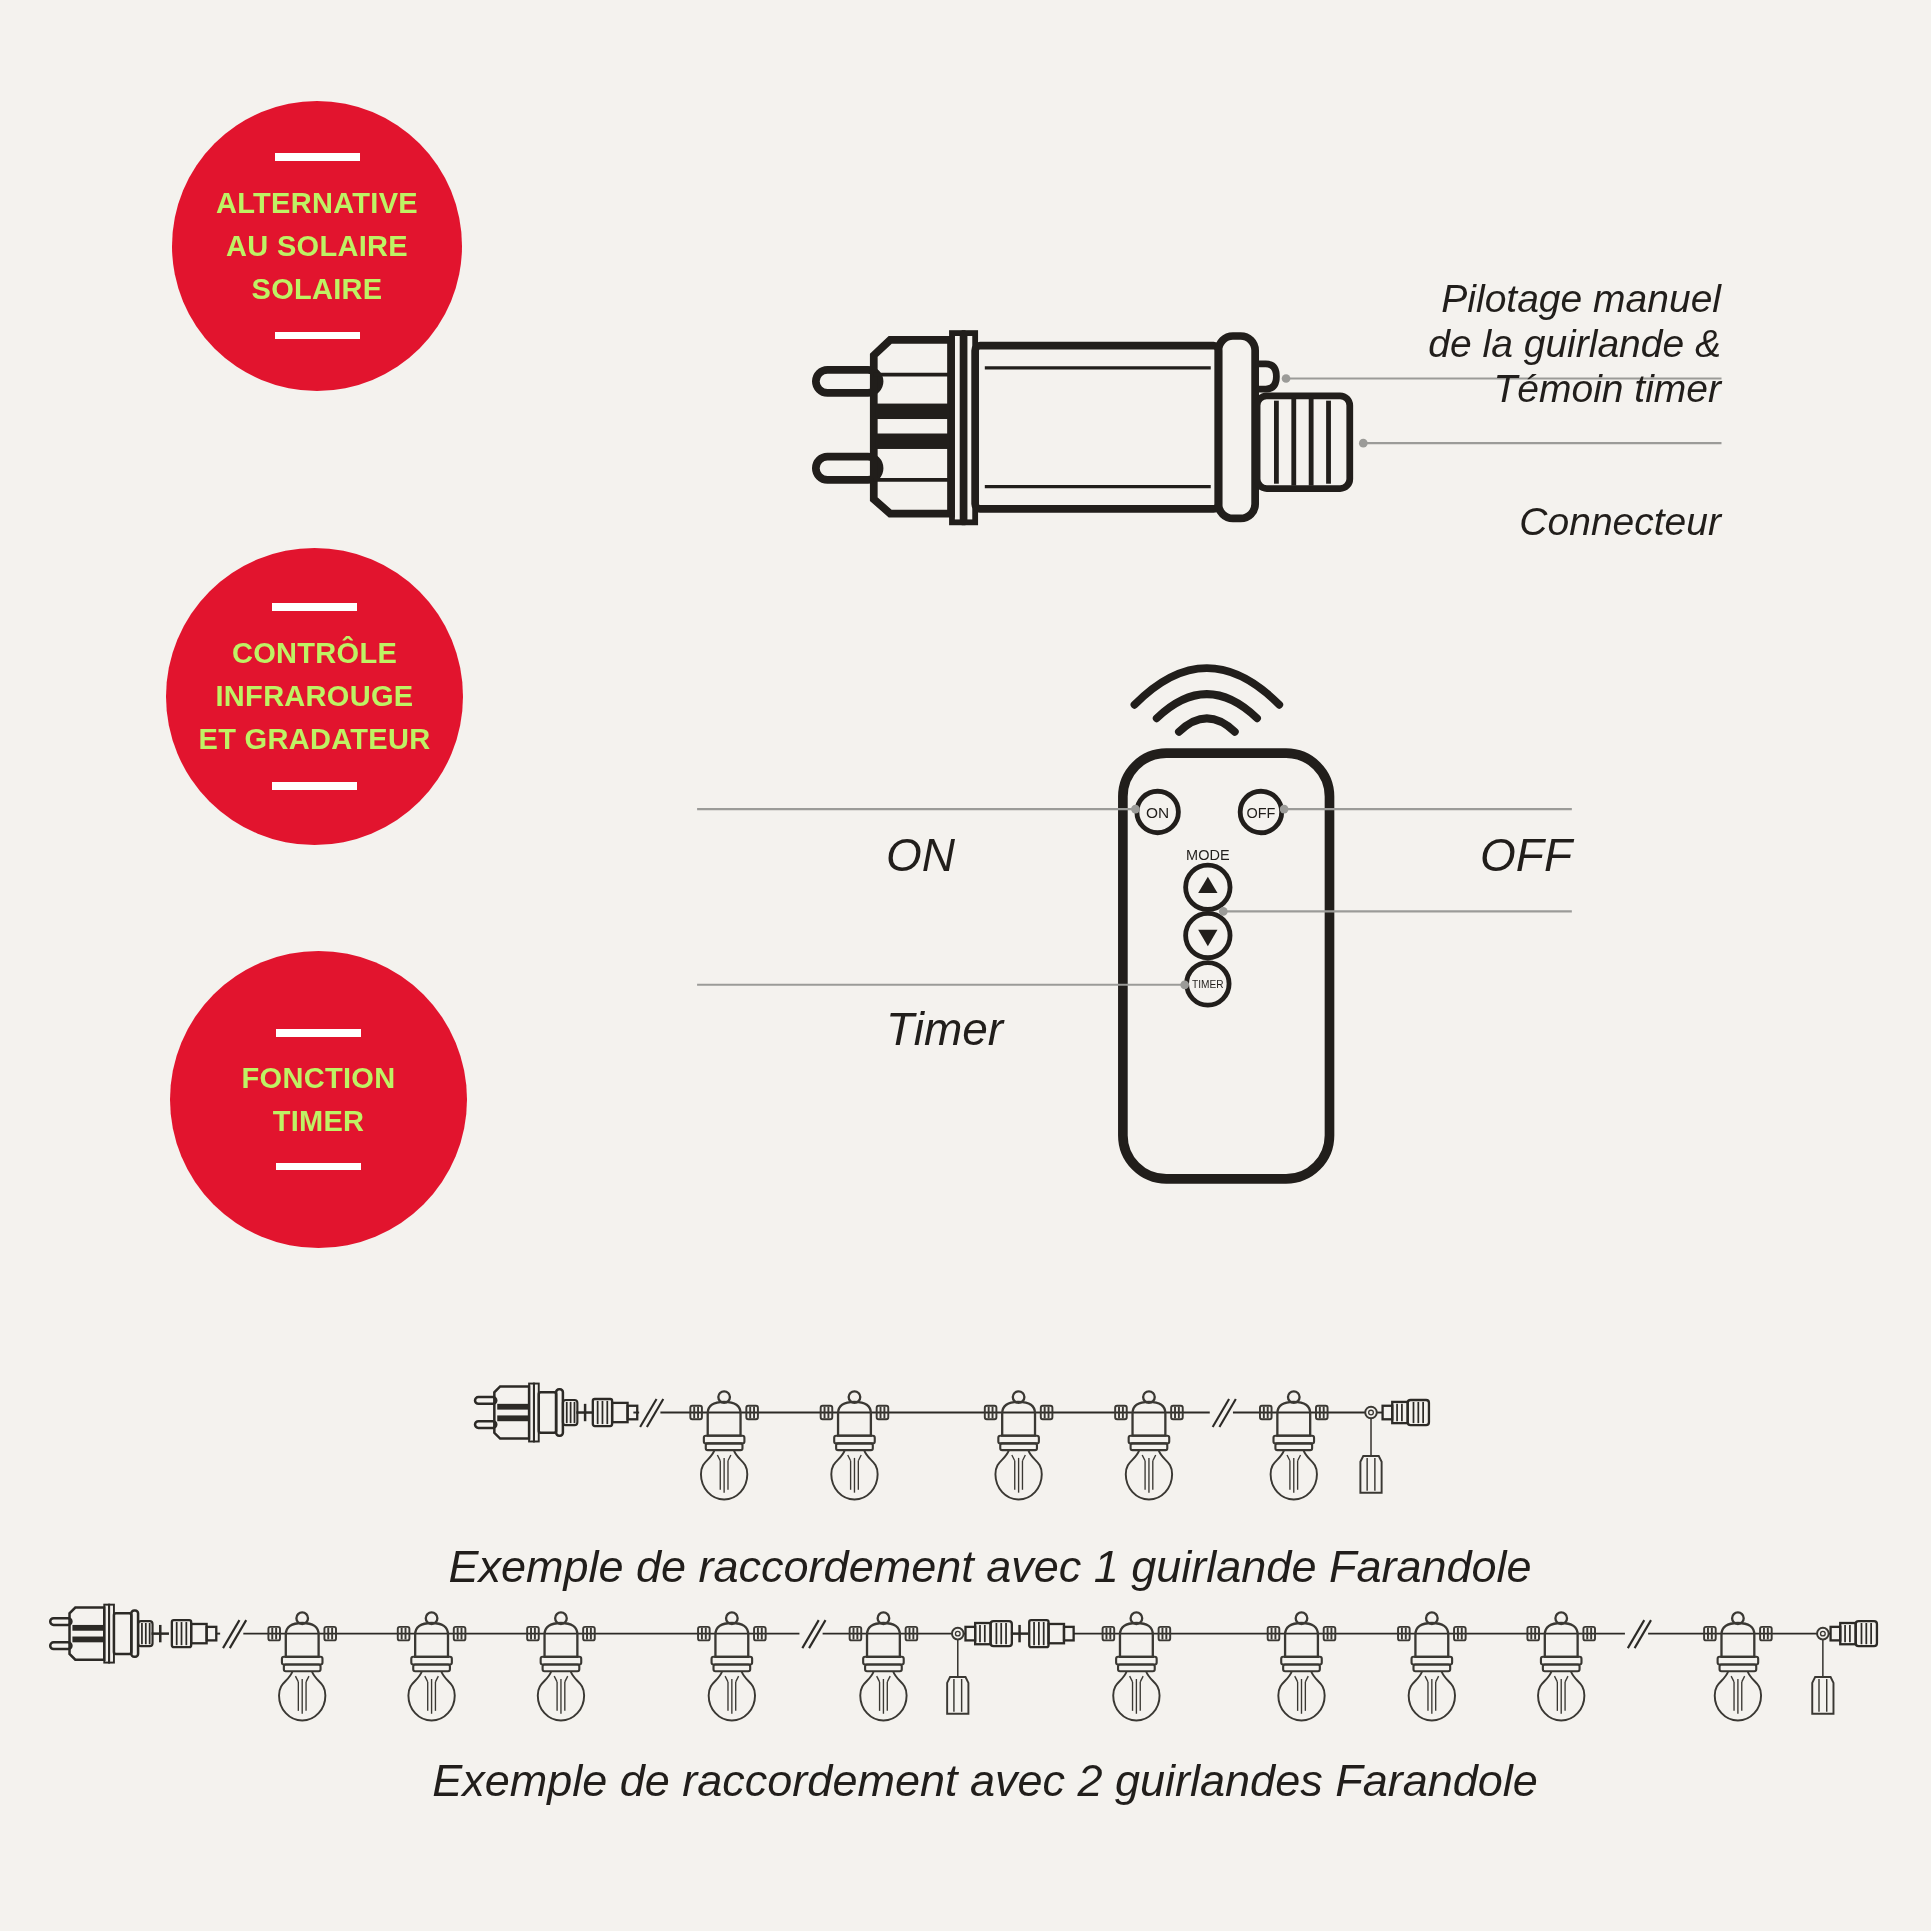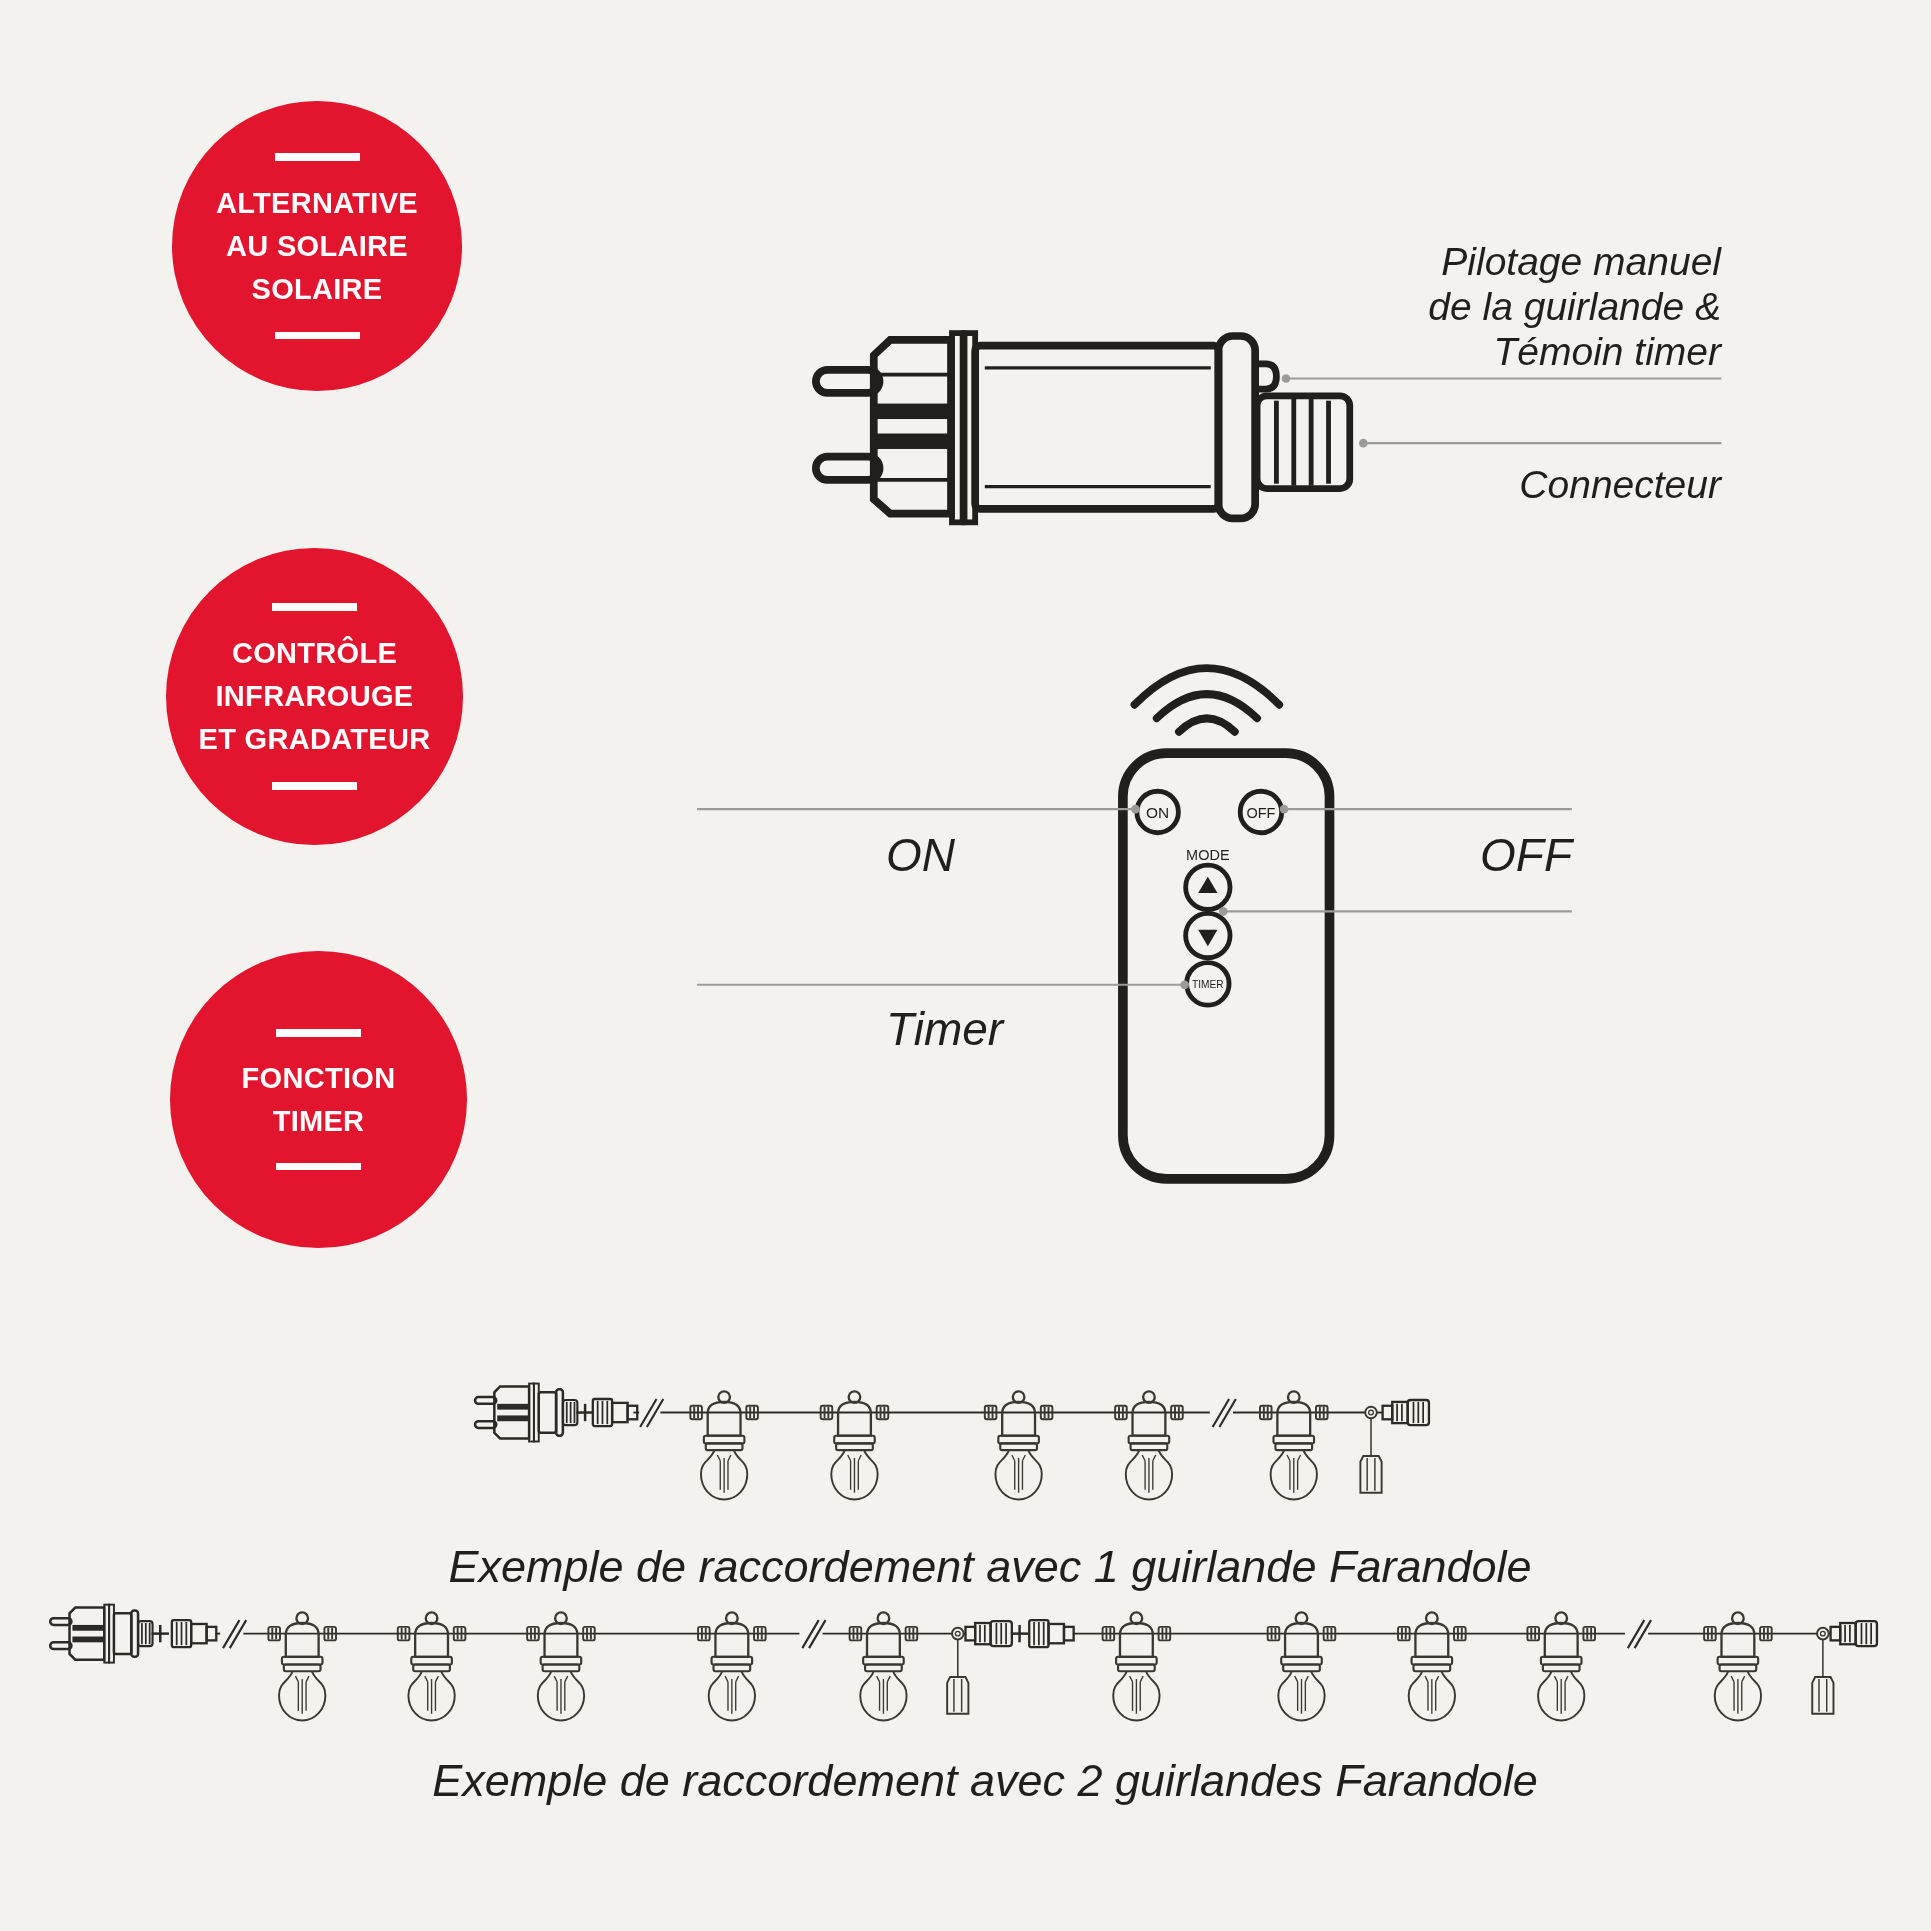--- a/index.html
+++ b/index.html
@@ -4,27 +4,27 @@
 <style>
   html,body{margin:0;padding:0;background:#f4f2ee;}
   .canvas{position:relative;width:1931px;height:1931px;background:#f4f2ee;overflow:hidden;
           font-family:"Liberation Sans",sans-serif;color:#211e1b;}
   svg{position:absolute;left:0;top:0;}
   
   .badge{position:absolute;border-radius:50%;background:#e2142e;display:flex;flex-direction:column;
          align-items:center;justify-content:center;gap:21px;}
   .badge .dash{width:85px;height:7.7px;background:#ffffff;}
   .badge .lines{display:flex;flex-direction:column;align-items:center;}
-  .badge .lines span{color:#ffffff;font-weight:bold;font-size:29px;line-height:43px;letter-spacing:0.3px;
+  .badge .lines span{color:#bef264;font-weight:bold;font-size:29px;line-height:43px;letter-spacing:0.3px;
                      white-space:nowrap;}
   
   .lbl{position:absolute;font-style:italic;color:#211e1b;white-space:nowrap;}
   .r{text-align:right;}
   .big{font-size:46px;}
-  .med{font-size:39px;line-height:45px;}
+  .med{font-size:39px;line-height:45px;margin-top:37px;}
   .caption{position:absolute;font-style:italic;font-size:45px;transform:translateX(-50%);white-space:nowrap;}
 </style>
 </head>
 <body>
 
 <div class="canvas">
 
 <svg width="1931" height="1931" viewBox="0 0 2000 2000">
   <defs>
 

